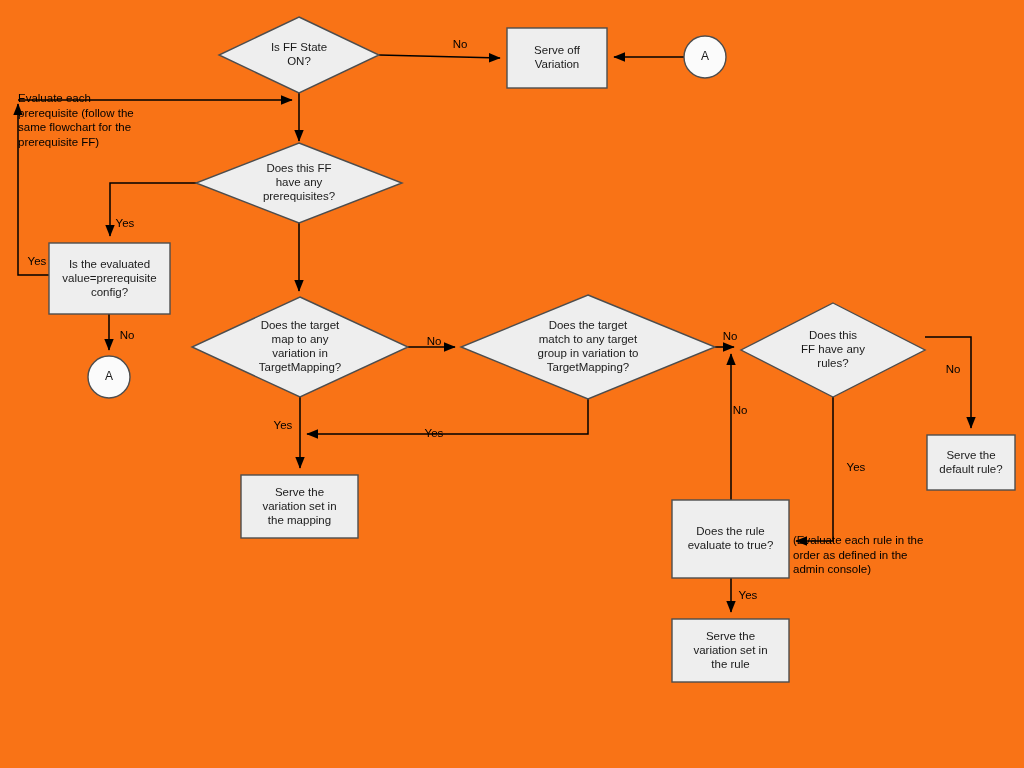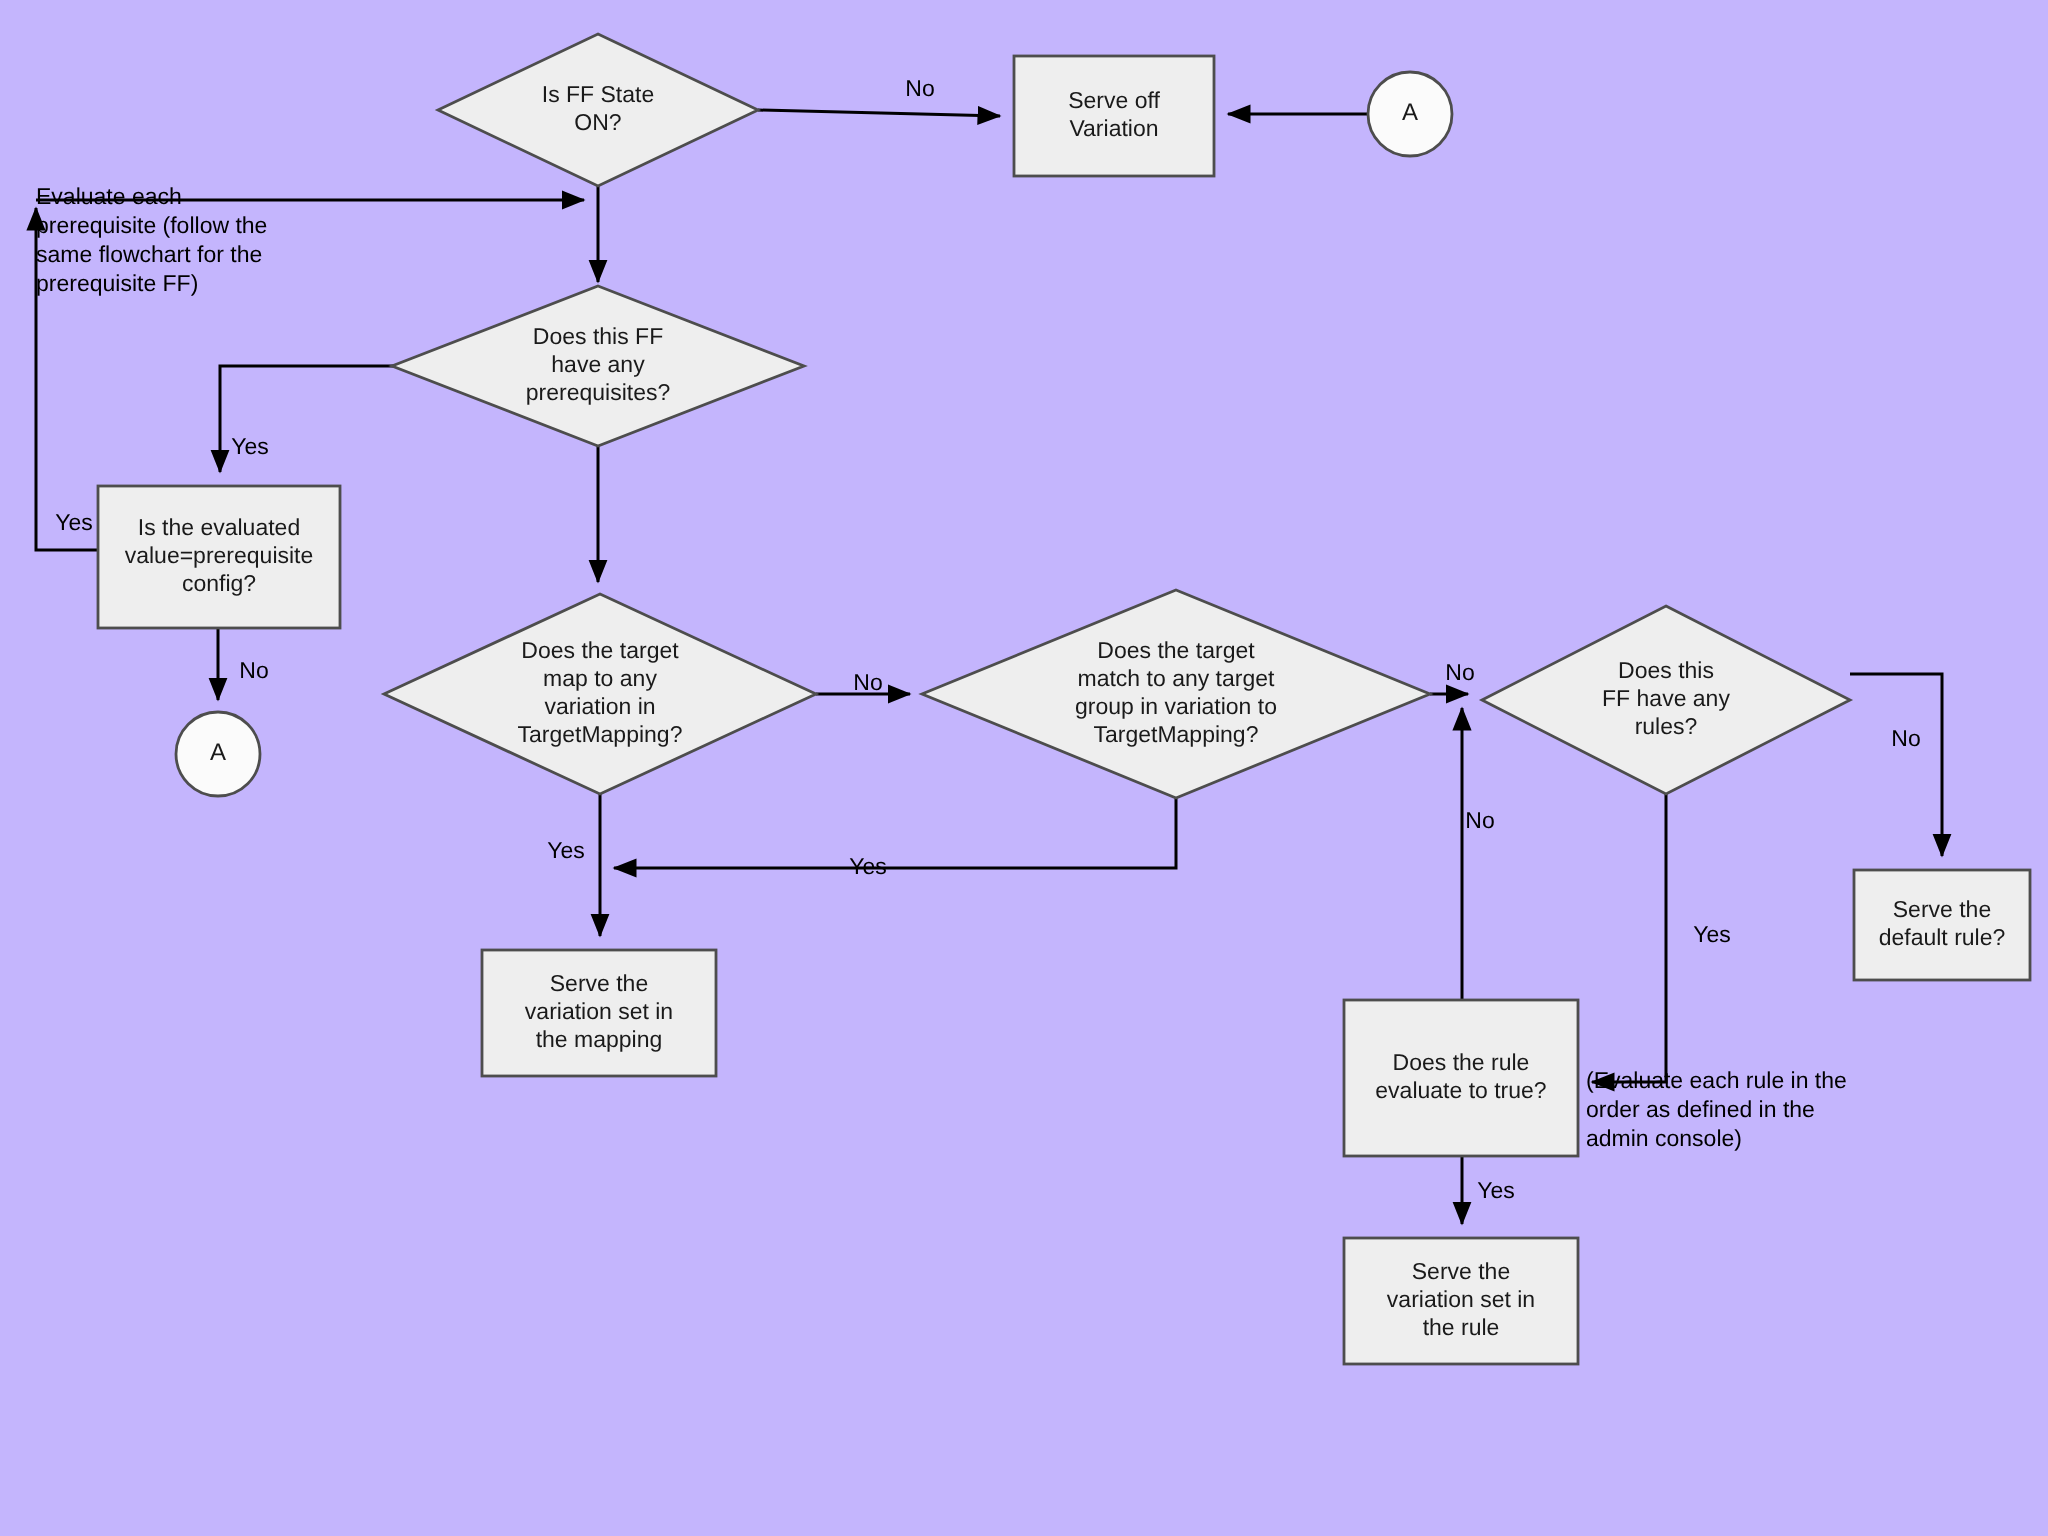--- a/index.html
+++ b/index.html
@@ -7,21 +7,21 @@
     padding: 0;
     background: #ffffff;
   }
   body {
     font-family: "Liberation Sans", sans-serif;
   }
   #canvas {
     position: relative;
     width: 1024px;
     height: 768px;
-    background: #c4b5fd;
+    background: #f97316;
     overflow: hidden;
   }
   svg.flow {
     position: absolute;
     top: 0;
     left: 0;
     width: 1024px;
     height: 768px;
   }
   .shape-fill { fill: #eeeeee; stroke: #4d4d4d; stroke-width: 1.4; }

